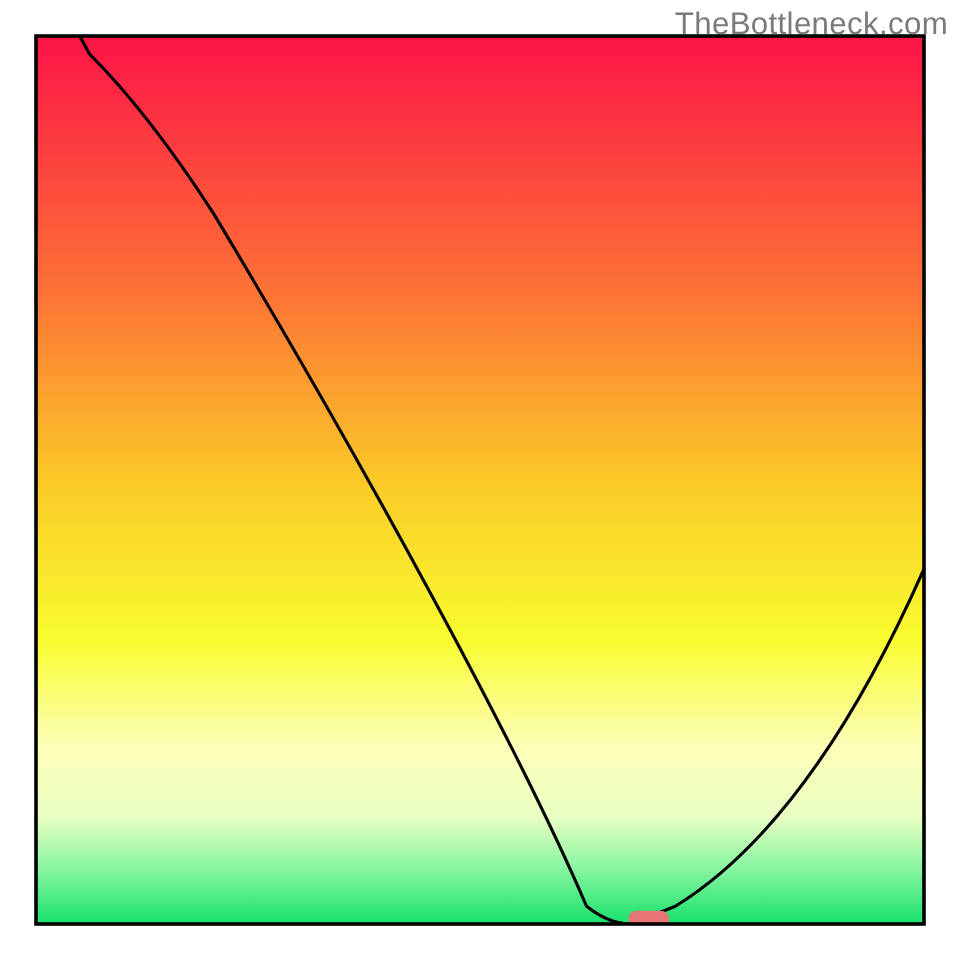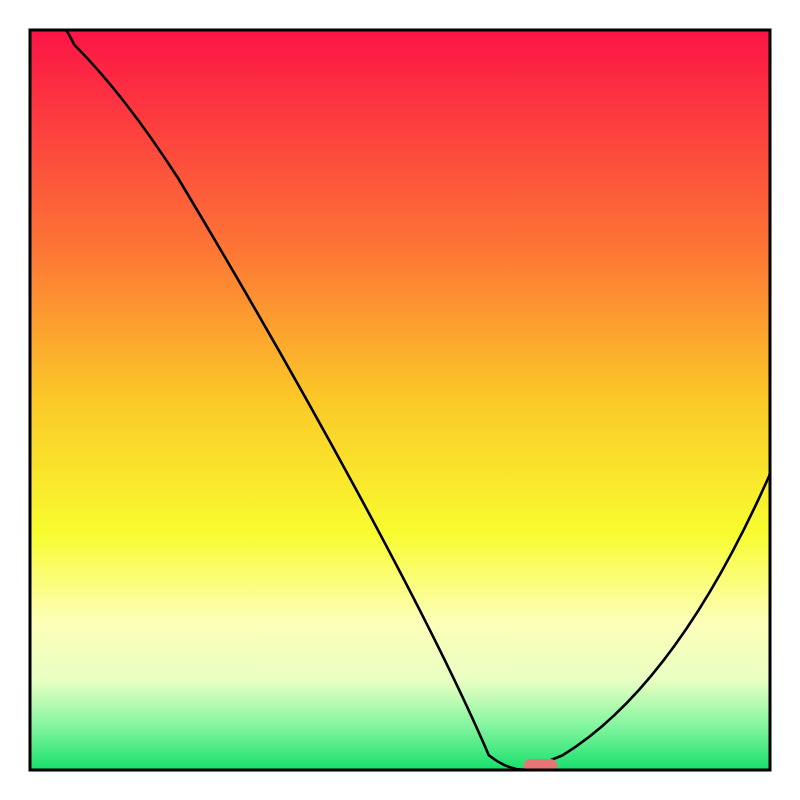--- a/index.html
+++ b/index.html
@@ -26,20 +26,21 @@
   }
   svg {
     display: block;
   }
 </style>
 </head>
 <body>
 
 <div class="wrap">
 
+  <div class="watermark">TheBottleneck.com</div>
 
   <svg width="800" height="800" viewBox="0 0 800 800">
 
     <defs>
       <linearGradient id="bg-grad" x1="0" y1="0" x2="0" y2="1">
         <stop offset="0%" stop-color="#fc1446"></stop>
         <stop offset="30%" stop-color="#fd7735"></stop>
         <stop offset="50%" stop-color="#fbc928"></stop>
         <stop offset="68%" stop-color="#f8fc2f"></stop>
         <stop offset="80%" stop-color="#fdffb9"></stop>

